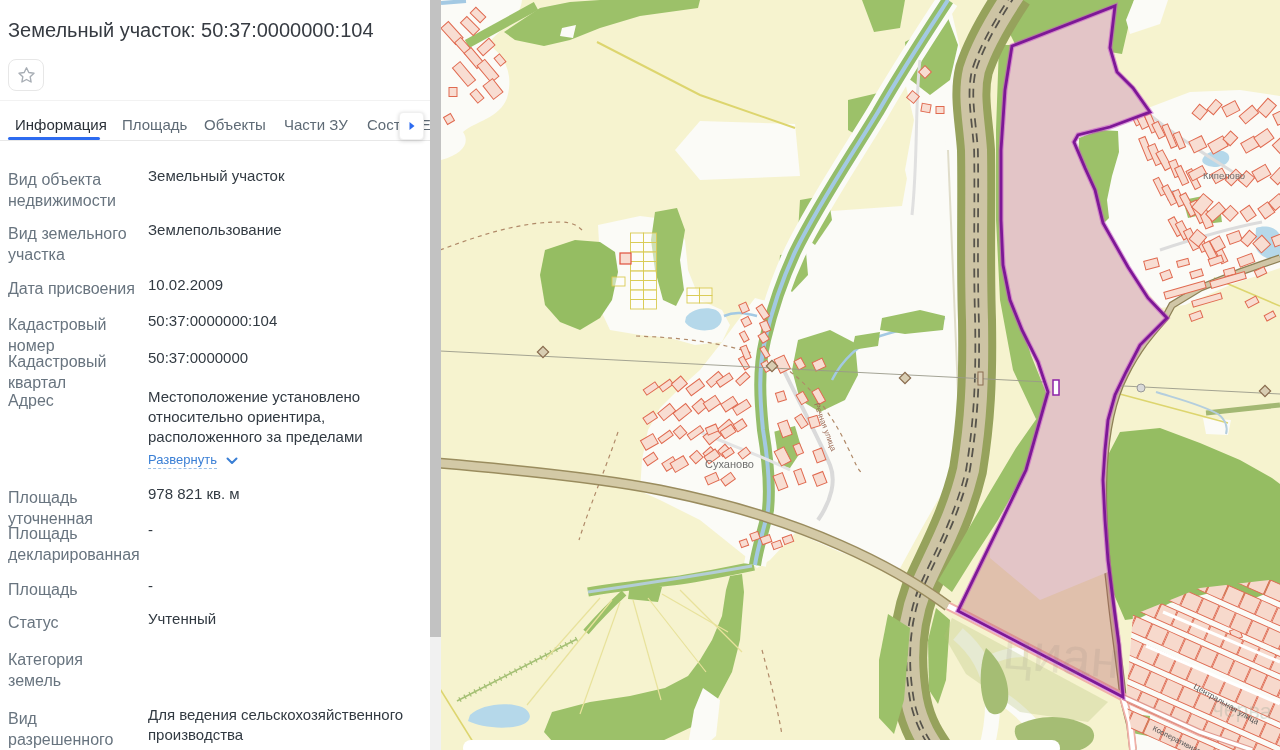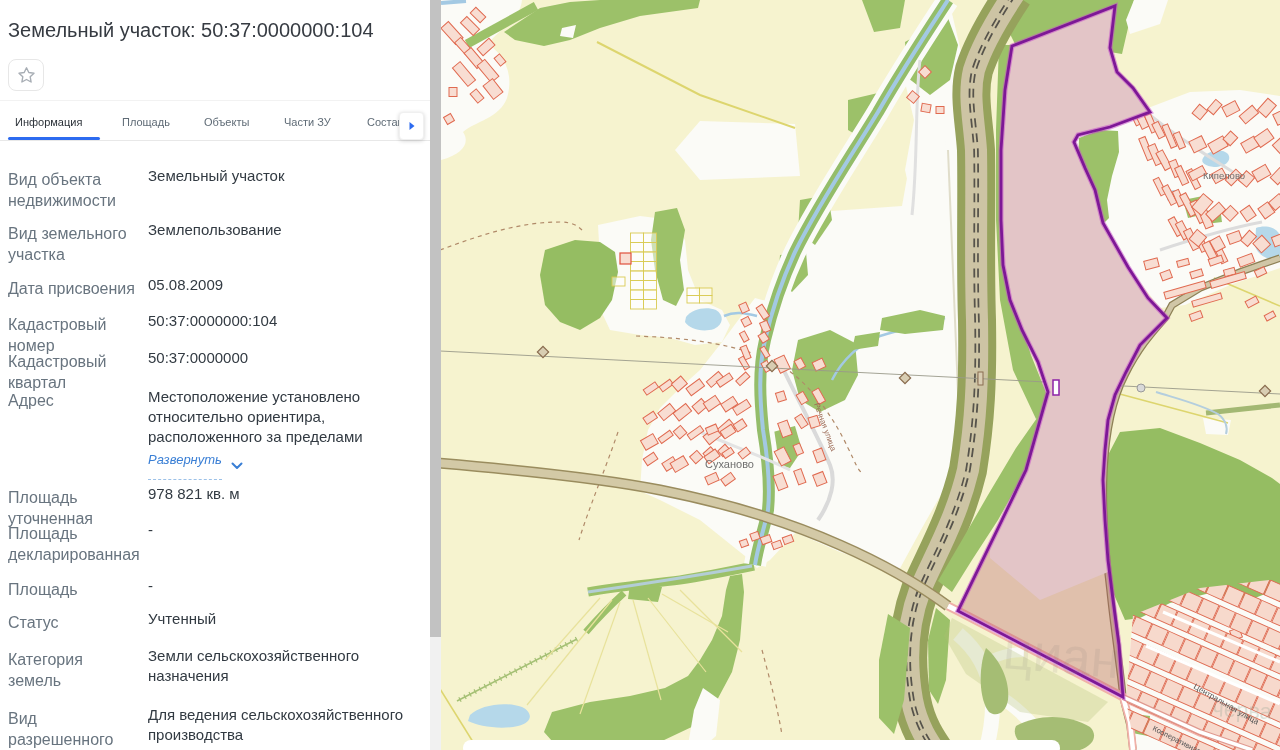--- a/index.html
+++ b/index.html
@@ -2,32 +2,32 @@
 <html><head><meta charset="utf-8">
 <style>
 * { margin:0; padding:0; box-sizing:border-box; }
 html,body { width:1280px; height:750px; overflow:hidden; background:#fff;
   font-family:"Liberation Sans", sans-serif; }
 #panel { position:absolute; left:0; top:0; width:430px; height:750px; background:#fff;border-radius:6px; }
 #title { position:absolute; left:8px; top:19px; font-size:20px; color:#363b42; letter-spacing:0; }
 #star { position:absolute; left:8px; top:59px; width:36px; height:32px; border:1px solid #e7e7e7;
   border-radius:8px; display:flex; align-items:center; justify-content:center; }
 #tabs { position:absolute; left:0; top:110px; width:430px; height:30px; }
-.tab { position:absolute; top:6px; font-size:11px; color:#5f6b76; white-space:nowrap; }
+.tab { position:absolute; top:6px; font-size:15px; color:#5f6b76; white-space:nowrap; }
 .tab.act { color:#2b3138; }
 #underline { position:absolute; left:8px; top:137px; width:92px; height:3px; background:#2d6bf0; border-radius:2px; }
 #divider { position:absolute; left:0; top:140px; width:430px; height:1px; background:#e8e8e8; }
 #topline { position:absolute; left:0; top:100px; width:430px; height:1px; background:#f2f2f2; }
 #morebtn { position:absolute; left:399px; top:112px; width:25px; height:28px; background:#fff;
   border:1px solid #f0f0f0; border-radius:4px; box-shadow:0 1px 4px rgba(0,0,0,0.18);
   display:flex; align-items:center; justify-content:center; }
 .lab { position:absolute; left:8px; width:132px; font-size:16px; color:#68747f; line-height:21px; }
 .val { position:absolute; left:148px; width:276px; font-size:15px; color:#323a42; line-height:20px; }
 .lnk { position:absolute; left:148px; font-size:13px; color:#3a7fd5; display:flex; align-items:center; }
-.lnktxt { border-bottom:1px dashed #9cc1e8; padding-bottom:12px;font-style:italic; }
+.lnktxt { border-bottom:1px dashed #9cc1e8; padding-bottom:1px; }
 #sbar { position:absolute; left:430px; top:0; width:11px; height:750px; background:#f1f1f1; }
 #sthumb { position:absolute; left:430px; top:0; width:11px; height:637px; background:#c2c2c2; }
 #map { position:absolute; left:441px; top:0; width:839px; height:750px; }
 </style></head>
 <body>
 <div id="map"><svg width="839" height="750" viewBox="441 0 839 750">
       <rect x="441" y="0" width="839" height="750" fill="#f6f3cf"></rect>
 <path d="M441,0 L522,0 C520,20 500,28 488,44 C505,56 514,74 507,98 C500,118 474,122 463,132 C470,142 464,154 441,160 Z" fill="#fbfbf7"></path>
 <path d="M950,5 L963,60 L958,160 L962,300 L965,420 L955,470 L922,528 L898,572 L840,552 L790,530 L772,520 L778,470 L768,420 L766,370 L772,325 L785,282 L800,248 L818,212 L902,206 L912,150 L922,105 L935,60 Z" fill="#fbfbf7"></path>
 <path d="M912,38 C922,28 940,20 952,16 L958,45 L950,90 L945,140 L951,185 L940,230 L915,215 L905,170 L914,120 L904,78 Z" fill="#fbfbf7"></path>
@@ -493,21 +493,21 @@
   <div id="morebtn">
       <svg width="8" height="10" viewBox="0 0 8 10">
     <path d="M1.5 1 L6.5 5 L1.5 9 Z" fill="#2d6bf0"></path>
       </svg>
     </div>
   <div class="lab" style="top:169px">Вид объекта<br>недвижимости</div>
     <div class="val" style="top:166px">Земельный участок</div>
     <div class="lab" style="top:223px">Вид земельного<br>участка</div>
     <div class="val" style="top:220px">Землепользование</div>
     <div class="lab" style="top:278px">Дата присвоения</div>
-    <div class="val" style="top:275px">05.08.2009</div>
+    <div class="val" style="top:275px">10.02.2009</div>
     <div class="lab" style="top:314px">Кадастровый номер</div>
     <div class="val" style="top:311px">50:37:0000000:104</div>
     <div class="lab" style="top:351px">Кадастровый квартал</div>
     <div class="val" style="top:348px">50:37:0000000</div>
     <div class="lab" style="top:390px">Адрес</div>
     <div class="val" style="top:387px">Местоположение установлено<br>относительно ориентира,<br>расположенного за пределами</div>
     <div class="lnk" style="top:452px">
       <span class="lnktxt">Развернуть</span>
       <svg width="12" height="8" viewBox="0 0 12 8" style="margin-left:9px">
         <path d="M1.5 1.5 L6 6 L10.5 1.5" stroke="#3a7fd5" stroke-width="2" fill="none" stroke-linecap="round" stroke-linejoin="round"></path>
@@ -515,17 +515,16 @@
     </div>
     <div class="lab" style="top:487px">Площадь уточненная</div>
     <div class="val" style="top:484px">978 821 кв. м</div>
     <div class="lab" style="top:523px">Площадь<br>декларированная</div>
     <div class="val" style="top:520px">-</div>
     <div class="lab" style="top:579px">Площадь</div>
     <div class="val" style="top:576px">-</div>
     <div class="lab" style="top:612px">Статус</div>
     <div class="val" style="top:609px">Учтенный</div>
     <div class="lab" style="top:649px">Категория земель</div>
-    <div class="val" style="top:646px">Земли сельскохозяйственного<br>назначения</div>
     <div class="lab" style="top:708px">Вид разрешенного<br>использования</div>
     <div class="val" style="top:705px">Для ведения сельскохозяйственного<br>производства</div>
 </div>
 <div id="sbar"></div>
 <div id="sthumb"></div>
 </body></html>

